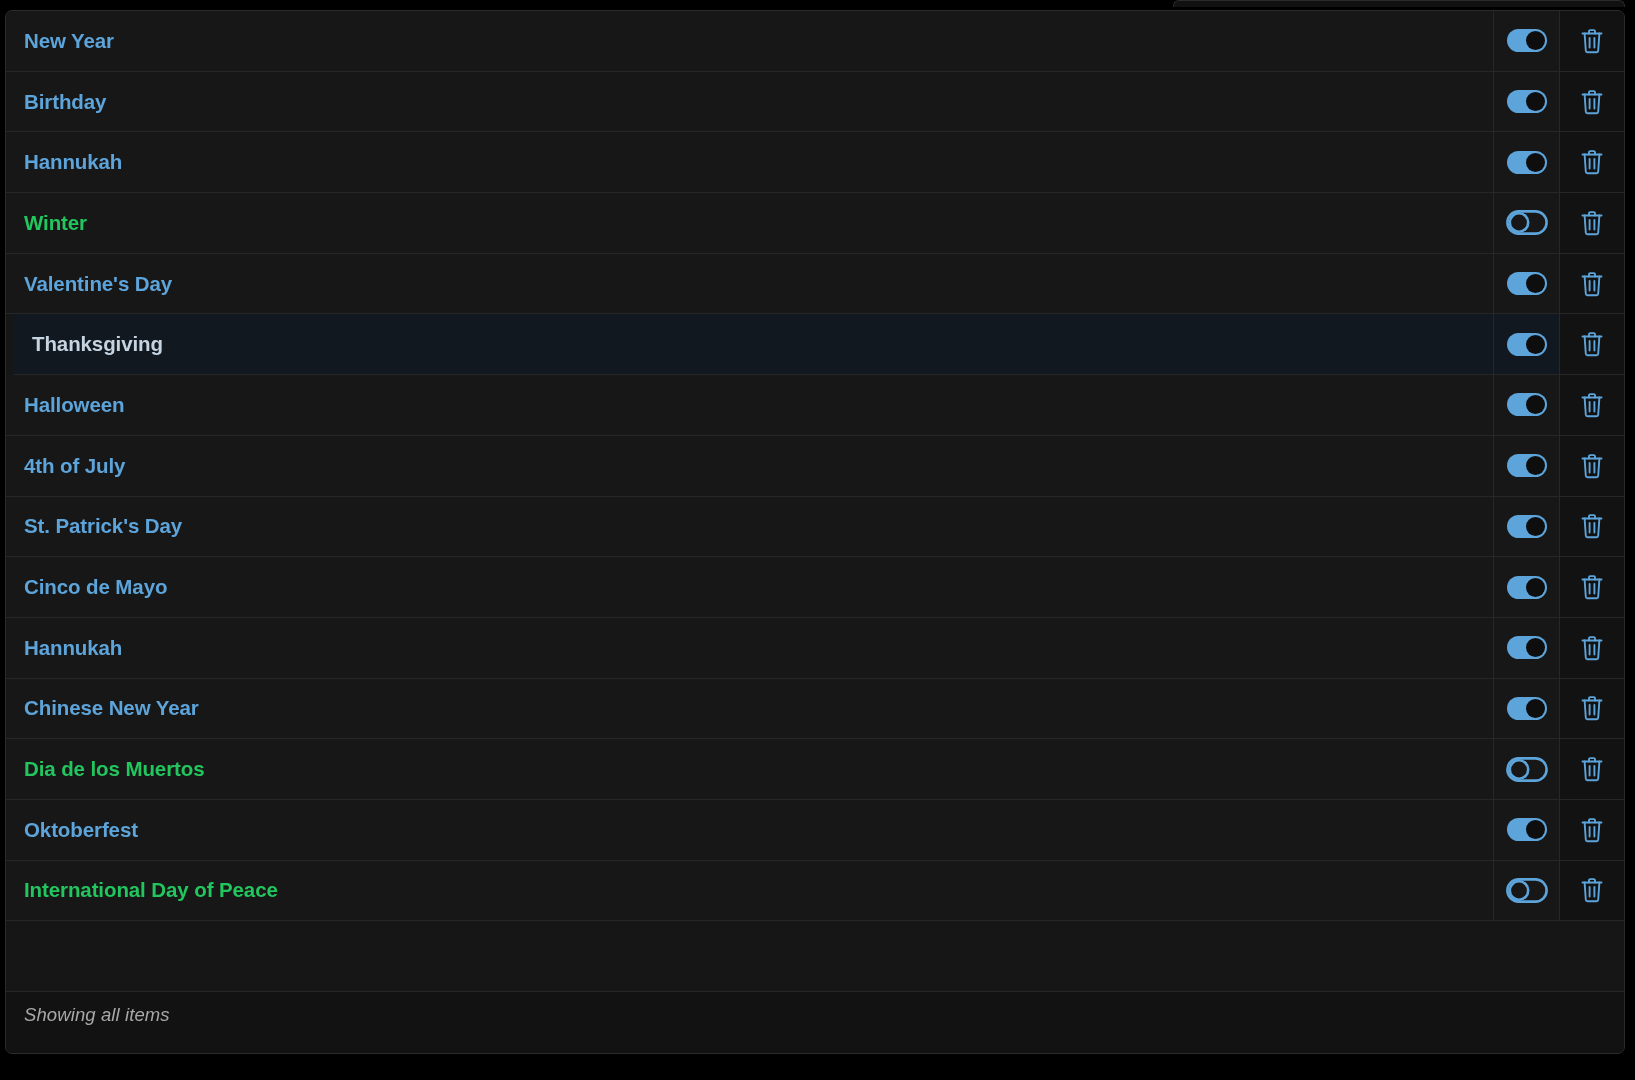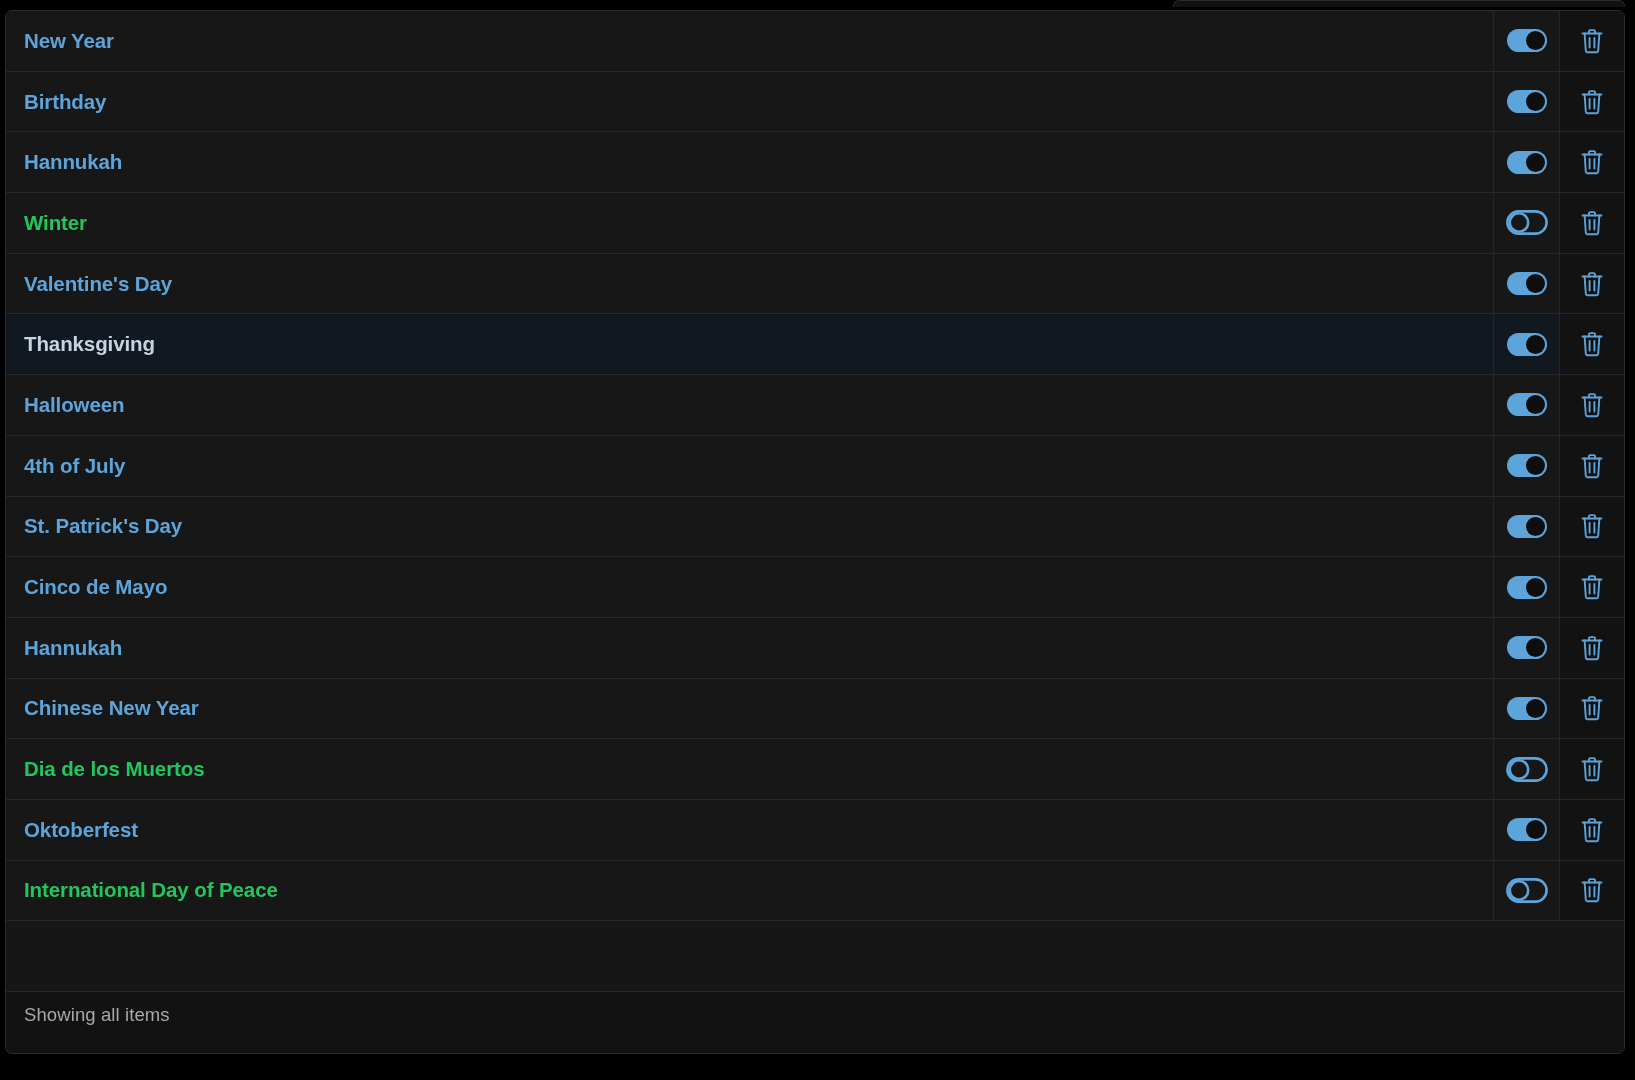--- a/index.html
+++ b/index.html
@@ -32,21 +32,21 @@
     overflow:hidden;
   }
 
   .row {
     display:flex;
     align-items:stretch;
     height:60.7px;
     border-bottom:1px solid #272727;
     background:#171717;
   }
-  .row.hovered { background:#111820; }
+  .row.hovered { background:#111820;margin-left:8px; }
 
   .cell-name {
     flex:1 1 auto;
     display:flex; align-items:center;
     padding-left:18px;
     font-size:20.5px;
     font-weight:bold;
     letter-spacing:-0.1px;
     color:#5da4da;
     white-space:nowrap;
@@ -74,21 +74,21 @@
   .trash { width:26px; height:28px; display:block; }
 
   
   #footer {
     position:absolute;
     left:0; bottom:0;
     width:100%; height:62px;
     background:#121212;
     border-top:1px solid #272727;
     display:flex; align-items:flex-start;
-    padding-left:18px; padding-top:12px;
+    padding-left:18px; padding-top:12px;font-style:italic;
   }
   #footer-text {
     font-size:18.5px;
     font-weight:normal;
     color:#a8a8a8;
     letter-spacing:0.1px;
   }
 </style>
 </head>
 <body>

